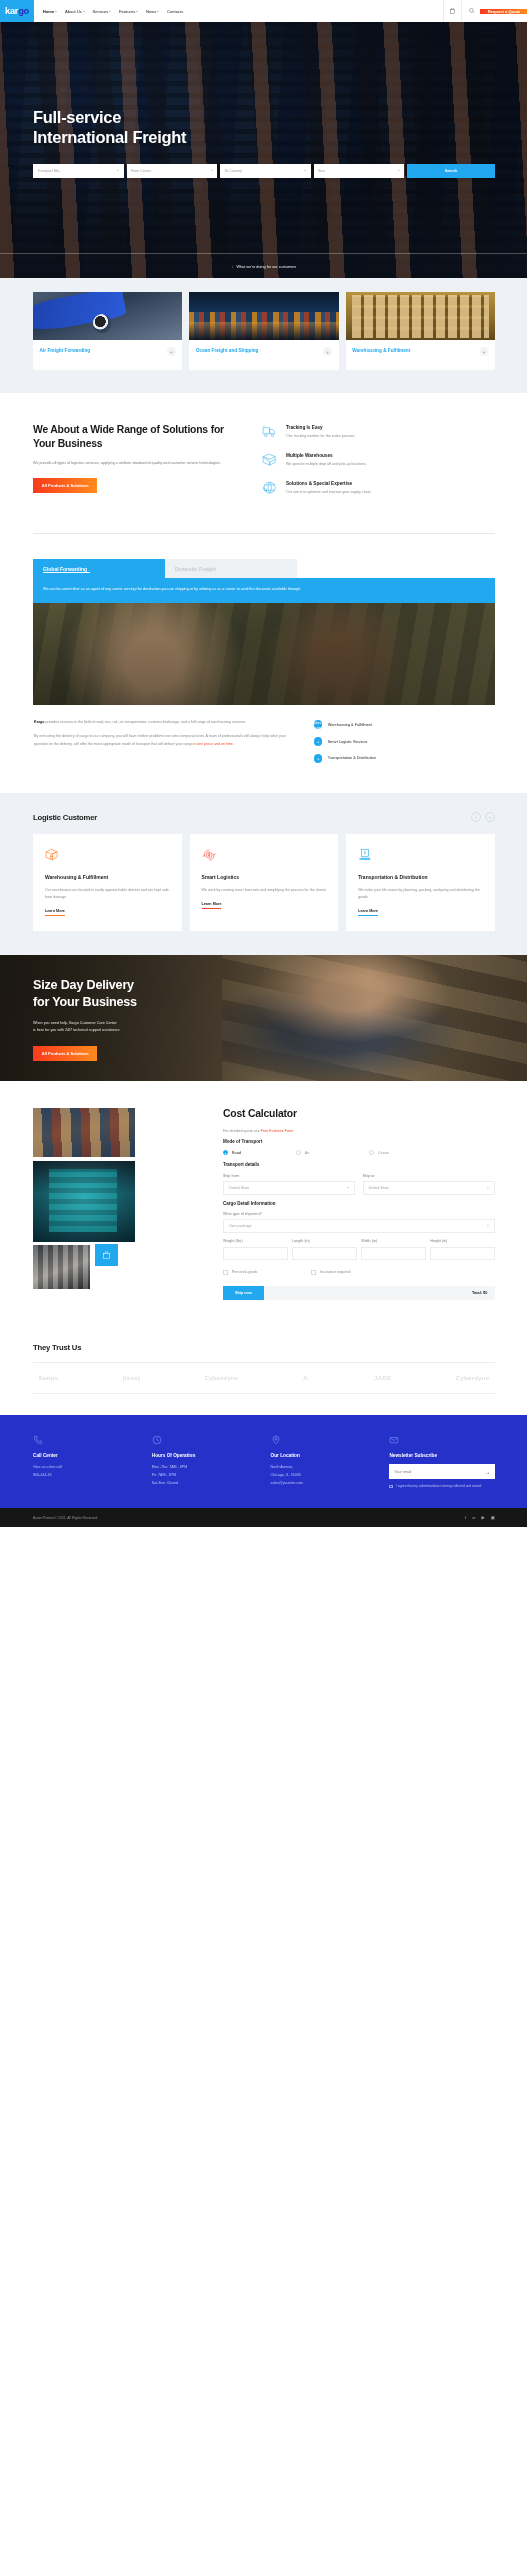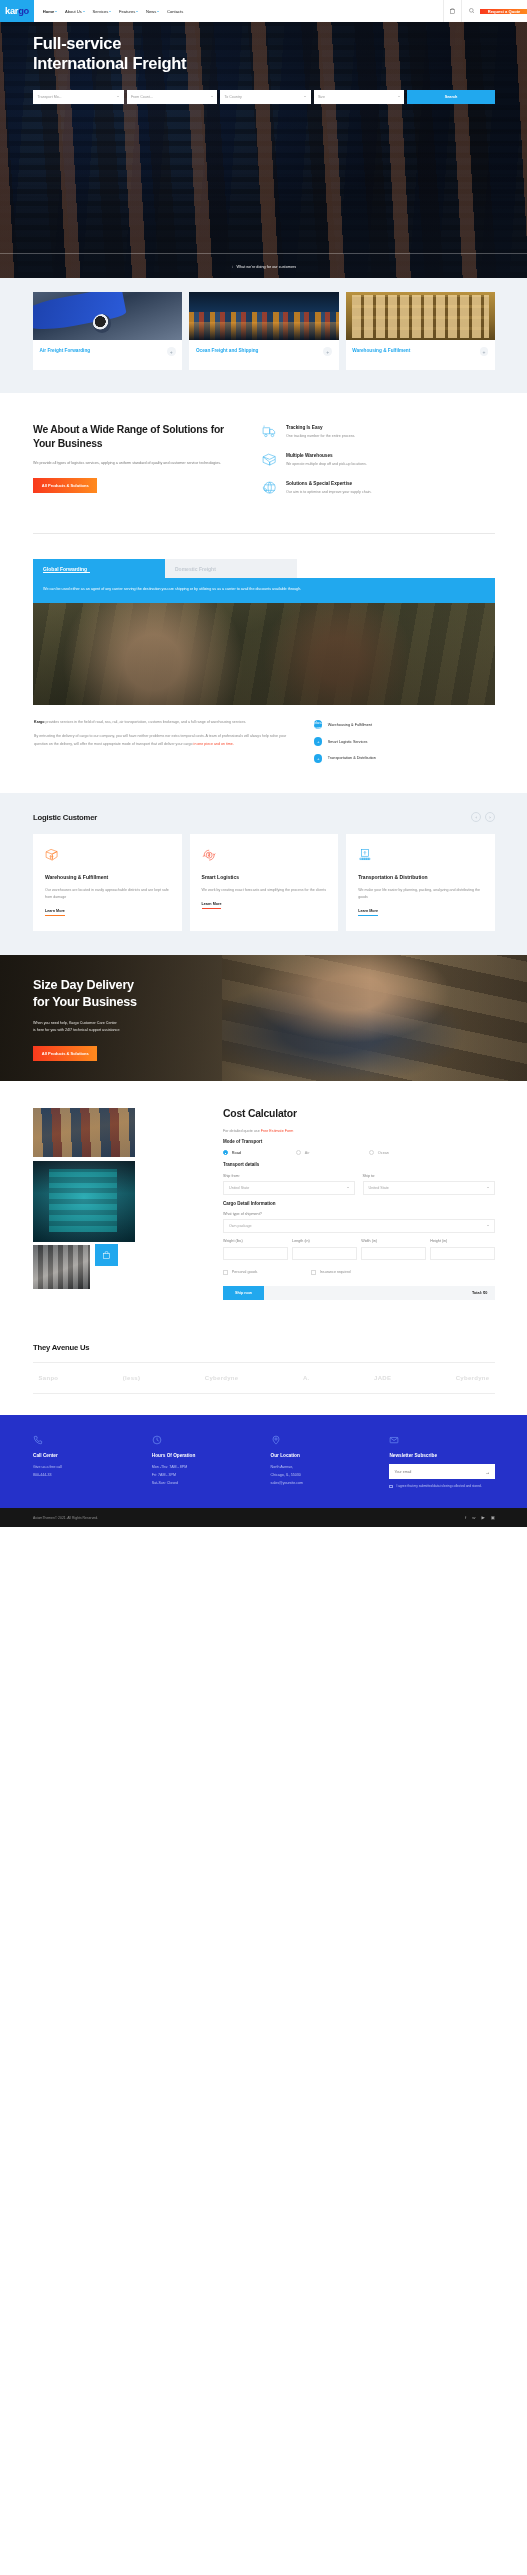--- a/index.html
+++ b/index.html
@@ -40,21 +40,21 @@
       repeating-linear-gradient(86deg, rgba(120,60,40,.45) 0px, rgba(120,60,40,.45) 18.7px, rgba(0,0,0,0) 18.7px, rgba(0,0,0,0) 53px),
       repeating-linear-gradient(94deg, rgba(24,60,104,.5) 0px, rgba(24,60,104,.5) 29px, rgba(0,0,0,0) 29px, rgba(0,0,0,0) 71px),
       repeating-linear-gradient(0deg, rgba(0,0,0,.32) 0px, rgba(0,0,0,.32) 5.5px, rgba(255,255,255,.035) 5.5px, rgba(255,255,255,.035) 12px);
     mix-blend-mode: overlay;
   }
   .hero-bg::after { content:""; position:absolute; inset:0;
     background:
       repeating-linear-gradient(87deg, rgba(180,110,70,.30) 0px, rgba(180,110,70,.30) 14.3px, transparent 14.3px, transparent 66px),
       linear-gradient(180deg, rgba(8,13,22,.72) 0%, rgba(8,13,22,.40) 35%, rgba(8,13,22,.30) 62%, rgba(10,16,26,.80) 100%);
   }
-  .hero-inner { position: relative; z-index: 3; width: 462px; margin: 11px auto; }
+  .hero-inner { position: relative; z-index: 3; width: 462px; margin: 0 auto; padding-top: 85px; }
   .hero-title { color: #fff; font-size: 16.5px; line-height: 1.22; font-weight: 800; letter-spacing: -0.3px; }
   .hero-form { display: flex; gap: 2.7px; margin-top: 16.5px; align-items: stretch; }
   .hero-select { background: #fff; height: 14.3px; display: flex; align-items: center; justify-content: space-between;
      padding: 0 4.4px; font-size: 3.6px; color: #9b9b9b; flex: 1; cursor: pointer; }
   .sel-caret { width: 0; height: 0; border-left: 1.4px solid transparent; border-right: 1.4px solid transparent; border-top: 1.8px solid #a9a9a9; }
   .hero-search-btn { background: #21A8EE; color: #fff; font-size: 3.8px; font-weight: 700; width: 88px; display: flex; align-items: center; justify-content: center; cursor: pointer; }
   .hero-scroll { position: absolute; z-index: 4; left: 0; right: 0; bottom: 7.7px; text-align: center; }
   .hero-scroll span { color: #fff; font-size: 3.8px; opacity: .92; }
   .hero-scroll .arw { display:inline-block; margin-right:2.7px; }
   .hero-rule { position:absolute; left:0; right:0; bottom: 25px; height:0.5px; background: rgba(255,255,255,.28); z-index: 3; }
@@ -584,21 +584,21 @@
 
         <div class="calc-foot">
           <div class="ship-btn">Ship now</div>
           <div class="total-bar">Total: $0</div>
         </div>
       </div>
     </div>
   </div>
 
   <div class="trust container">
-    <div class="trust-h2">They Avenue Us</div>
+    <div class="trust-h2">They Trust Us</div>
     <div class="trust-row">
       <div class="trust-logo">Sanpo</div>
       <div class="trust-logo">(less)</div>
       <div class="trust-logo">Cyberdyne</div>
       <div class="trust-logo">A.</div>
       <div class="trust-logo">JADE</div>
       <div class="trust-logo">Cyberdyne</div>
     </div>
   </div>
 

